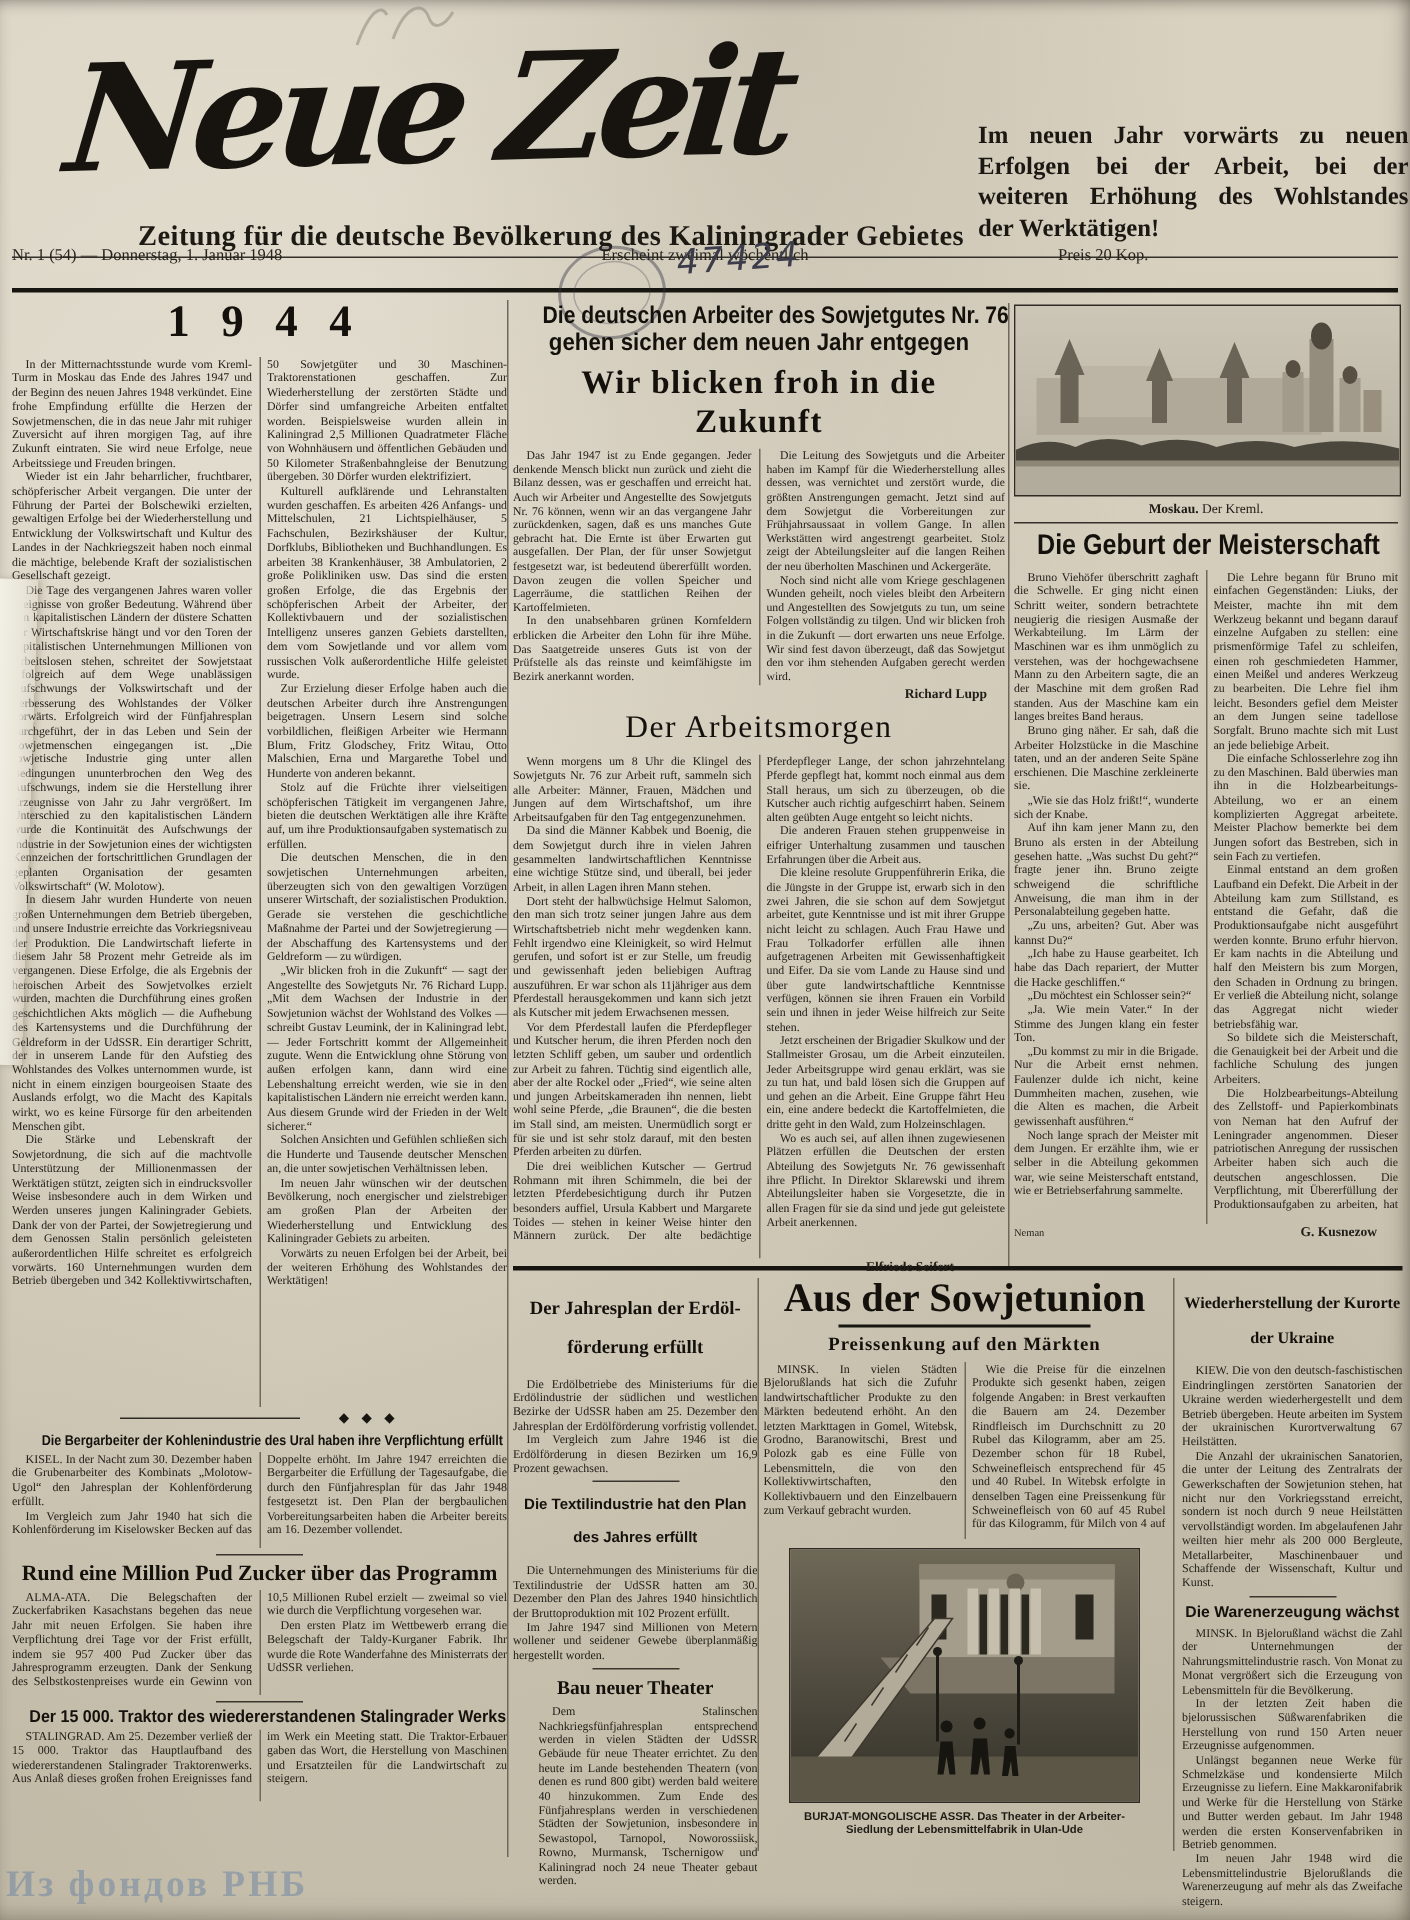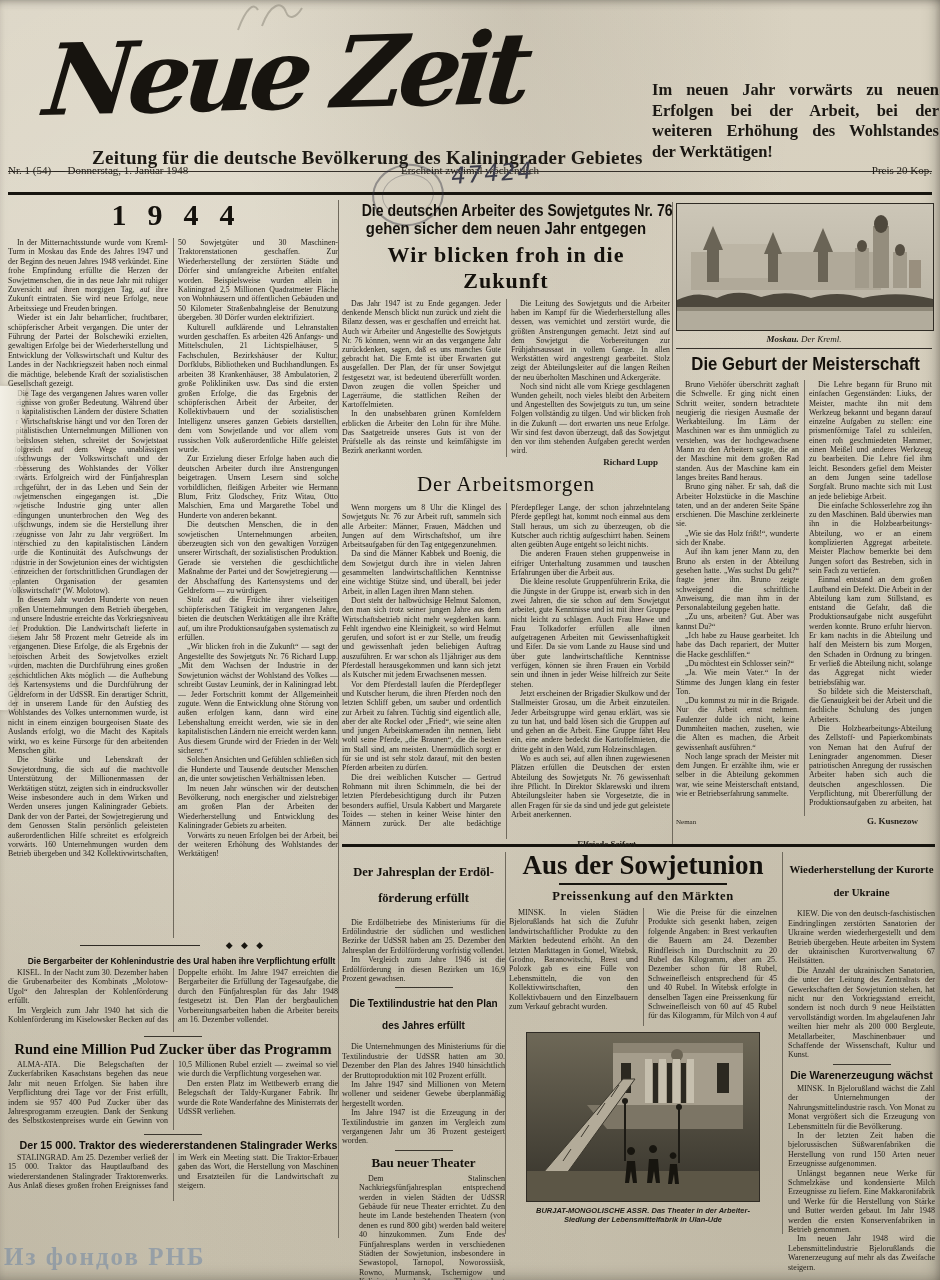--- a/index.html
+++ b/index.html
@@ -19,21 +19,21 @@
   .logo{left:46px;top:14px;width:620px;font-family:"DejaVu Serif",serif;font-style:italic;font-weight:bold;
         font-size:99px;letter-spacing:-7px;color:#17140f;transform:skewX(-7deg) rotate(-1.5deg);white-space:nowrap;}
   .slogan{left:652px;top:80px;width:287px;font-weight:bold;font-size:16.5px;line-height:20.5px;color:#1b1813;}
   .slogan p{margin:0;text-align:justify;text-align-last:justify;}
   .slogan p:last-child{text-align-last:left;}
   .subtitle{left:92px;top:147px;font-size:19px;font-weight:bold;color:#1d1a14;letter-spacing:.3px;}
   .rule-thin{height:1px;background:#35302a;}
   .rule-heavy{background:#17150f;}
   .dateline{left:8px;top:164px;width:924px;display:grid;grid-template-columns:1fr auto 1fr;font-size:11px;color:#26231d;}
   .dateline .dl-c{text-align:center;}
-  .dateline .dl-r{text-align:right;}
+  .dateline .dl-r{text-align:center;}
   .stamp{left:372px;top:164px;width:68px;height:58px;border:2px solid rgba(48,48,62,.42);border-radius:50%;transform:rotate(-9deg);}
   .stamp::after{content:"";position:absolute;inset:8px;border:1px solid rgba(48,48,62,.28);border-radius:50%;}
   .handnum{left:451px;top:160px;font-family:"DejaVu Sans",sans-serif;font-style:italic;font-size:23px;
            color:#3c3c4a;transform:rotate(-4deg);letter-spacing:2px;}
   .pencil{left:232px;top:0;opacity:.55;}
   
   .bt{font-size:8px;line-height:9.4px;text-align:justify;color:#23201a;overflow:hidden;}
   .bt p{margin:0;text-indent:9px;}
   .cols2{column-count:2;column-gap:10px;column-rule:1px solid #6f695c;}
   .sig{font-weight:bold;font-size:9px;text-align:right;}
@@ -43,21 +43,21 @@
   .diamond-row .bar{width:120px;height:1px;background:#2e2a24;}
   .diamond-row .dia{font-size:9px;letter-spacing:3px;color:#17150f;}
   
   .h1948{text-align:center;font-weight:bold;font-size:30px;letter-spacing:21px;padding-left:21px;color:#14110c;}
   .hl-sans{font-family:"Liberation Sans",sans-serif;font-weight:bold;text-align:center;color:#14110c;white-space:nowrap;}
   .hl-serif{font-weight:bold;text-align:center;color:#14110c;}
   .squeeze{transform:scaleX(.88);transform-origin:center;}
   .squeeze93{transform:scaleX(.93);transform-origin:center;}
   
   .photo{border:1px solid #2f2b24;display:block;}
-  .caption{font-size:9px;text-align:center;color:#1e1b15;font-style:italic;}
+  .caption{font-size:9px;text-align:center;color:#1e1b15;}
   .caption b{font-weight:bold;}
   .smallcap{font-size:7.5px;line-height:9px;font-weight:bold;font-family:"Liberation Sans",sans-serif;}
   .curl{left:-8px;top:386px;width:28px;height:324px;transform:rotate(2deg);
         background:linear-gradient(90deg,#f4f1e8,#e9e5d8 65%,rgba(233,229,216,0));
         box-shadow:2px 0 4px rgba(120,110,90,.35);}
   .watermark{left:4px;top:1243px;font-size:25px;letter-spacing:2px;color:rgba(62,104,160,.34);font-weight:bold;}
 </style>
 </head>
 <body>
 
@@ -94,22 +94,22 @@
   <div class="abs" style="left:8px;top:198px;width:330px;">
     <div class="h1948">1944</div>
     <div class="bt cols2" style="height:700px;margin-top:6px;font-size:7.9px;">
         <p>In der Mitternachtsstunde wurde vom Kreml-Turm in Moskau das Ende des Jahres 1947 und der Beginn des neuen Jahres 1948 verkündet. Eine frohe Empfindung erfüllte die Herzen der Sowjetmenschen, die in das neue Jahr mit ruhiger Zuversicht auf ihren morgigen Tag, auf ihre Zukunft eintraten. Sie wird neue Erfolge, neue Arbeitssiege und Freuden bringen.</p>
         <p>Wieder ist ein Jahr beharrlicher, fruchtbarer, schöpferischer Arbeit vergangen. Die unter der Führung der Partei der Bolschewiki erzielten, gewaltigen Erfolge bei der Wiederherstellung und Entwicklung der Volkswirtschaft und Kultur des Landes in der Nachkriegszeit haben noch einmal die mächtige, belebende Kraft der sozialistischen Gesellschaft gezeigt.</p>
         <p>Die Tage des vergangenen Jahres waren voller Ereignisse von großer Bedeutung. Während über den kapitalistischen Ländern der düstere Schatten der Wirtschaftskrise hängt und vor den Toren der kapitalistischen Unternehmungen Millionen von Arbeitslosen stehen, schreitet der Sowjetstaat erfolgreich auf dem Wege unablässigen Aufschwungs der Volkswirtschaft und der Verbesserung des Wohlstandes der Völker vorwärts. Erfolgreich wird der Fünfjahresplan durchgeführt, der in das Leben und Sein der Sowjetmenschen eingegangen ist. „Die sowjetische Industrie ging unter allen Bedingungen ununterbrochen den Weg des Aufschwungs, indem sie die Herstellung ihrer Erzeugnisse von Jahr zu Jahr vergrößert. Im Unterschied zu den kapitalistischen Ländern wurde die Kontinuität des Aufschwungs der Industrie in der Sowjetunion eines der wichtigsten Kennzeichen der fortschrittlichen Grundlagen der geplanten Organisation der gesamten Volkswirtschaft“ (W. Molotow).</p>
         <p>In diesem Jahr wurden Hunderte von neuen großen Unternehmungen dem Betrieb übergeben, und unsere Industrie erreichte das Vorkriegsniveau der Produktion. Die Landwirtschaft lieferte in diesem Jahr 58 Prozent mehr Getreide als im vergangenen. Diese Erfolge, die als Ergebnis der heroischen Arbeit des Sowjetvolkes erzielt wurden, machten die Durchführung eines großen geschichtlichen Akts möglich — die Aufhebung des Kartensystems und die Durchführung der Geldreform in der UdSSR. Ein derartiger Schritt, der in unserem Lande für den Aufstieg des Wohlstandes des Volkes unternommen wurde, ist nicht in einem einzigen bourgeoisen Staate des Auslands erfolgt, wo die Macht des Kapitals wirkt, wo es keine Fürsorge für den arbeitenden Menschen gibt.</p>
         <p>Die Stärke und Lebenskraft der Sowjetordnung, die sich auf die machtvolle Unterstützung der Millionenmassen der Werktätigen stützt, zeigten sich in eindrucksvoller Weise insbesondere auch in dem Wirken und Werden unseres jungen Kaliningrader Gebiets. Dank der von der Partei, der Sowjetregierung und dem Genossen Stalin persönlich geleisteten außerordentlichen Hilfe schreitet es erfolgreich vorwärts. 160 Unternehmungen wurden dem Betrieb übergeben und 342 Kollektivwirtschaften, 50 Sowjetgüter und 30 Maschinen-Traktorenstationen geschaffen. Zur Wiederherstellung der zerstörten Städte und Dörfer sind umfangreiche Arbeiten entfaltet worden. Beispielsweise wurden allein in Kaliningrad 2,5 Millionen Quadratmeter Fläche von Wohnhäusern und öffentlichen Gebäuden und 50 Kilometer Straßenbahngleise der Benutzung übergeben. 30 Dörfer wurden elektrifiziert.</p>
         <p>Kulturell aufklärende und Lehranstalten wurden geschaffen. Es arbeiten 426 Anfangs- und Mittelschulen, 21 Lichtspielhäuser, 5 Fachschulen, Bezirkshäuser der Kultur, Dorfklubs, Bibliotheken und Buchhandlungen. Es arbeiten 38 Krankenhäuser, 38 Ambulatorien, 2 große Polikliniken usw. Das sind die ersten großen Erfolge, die das Ergebnis der schöpferischen Arbeit der Arbeiter, der Kollektivbauern und der sozialistischen Intelligenz unseres ganzen Gebiets darstellten, dem vom Sowjetlande und vor allem vom russischen Volk außerordentliche Hilfe geleistet wurde.</p>
         <p>Zur Erzielung dieser Erfolge haben auch die deutschen Arbeiter durch ihre Anstrengungen beigetragen. Unsern Lesern sind solche vorbildlichen, fleißigen Arbeiter wie Hermann Blum, Fritz Glodschey, Fritz Witau, Otto Malschien, Erna und Margarethe Tobel und Hunderte von anderen bekannt.</p>
+        <p>Stolz auf die Früchte ihrer vielseitigen schöpferischen Tätigkeit im vergangenen Jahre, bieten die deutschen Werktätigen alle ihre Kräfte auf, um ihre Produktionsaufgaben systematisch zu erfüllen.</p>
         <p>Die deutschen Menschen, die in den sowjetischen Unternehmungen arbeiten, überzeugten sich von den gewaltigen Vorzügen unserer Wirtschaft, der sozialistischen Produktion. Gerade sie verstehen die geschichtliche Maßnahme der Partei und der Sowjetregierung — der Abschaffung des Kartensystems und der Geldreform — zu würdigen.</p>
-        <p>Stolz auf die Früchte ihrer vielseitigen schöpferischen Tätigkeit im vergangenen Jahre, bieten die deutschen Werktätigen alle ihre Kräfte auf, um ihre Produktionsaufgaben systematisch zu erfüllen.</p>
         <p>„Wir blicken froh in die Zukunft“ — sagt der Angestellte des Sowjetguts Nr. 76 Richard Lupp. „Mit dem Wachsen der Industrie in der Sowjetunion wächst der Wohlstand des Volkes — schreibt Gustav Leumink, der in Kaliningrad lebt. — Jeder Fortschritt kommt der Allgemeinheit zugute. Wenn die Entwicklung ohne Störung von außen erfolgen kann, dann wird eine Lebenshaltung erreicht werden, wie sie in den kapitalistischen Ländern nie erreicht werden kann. Aus diesem Grunde wird der Frieden in der Welt sicherer.“</p>
         <p>Solchen Ansichten und Gefühlen schließen sich die Hunderte und Tausende deutscher Menschen an, die unter sowjetischen Verhältnissen leben.</p>
         <p>Im neuen Jahr wünschen wir der deutschen Bevölkerung, noch energischer und zielstrebiger am großen Plan der Arbeiten der Wiederherstellung und Entwicklung des Kaliningrader Gebiets zu arbeiten.</p>
         <p>Vorwärts zu neuen Erfolgen bei der Arbeit, bei der weiteren Erhöhung des Wohlstandes der Werktätigen!</p>
       </div>
     <div class="diamond-row">
       <span class="bar"></span>
         <span class="dia">◆ ◆ ◆</span>
     </div>
     <div class="hl-sans squeeze" style="font-size:9.5px;margin:3px 0 2px;">Die Bergarbeiter der Kohlenindustrie des Ural haben ihre Verpflichtung erfüllt</div>
@@ -226,21 +226,20 @@
         <p>Im Vergleich zum Jahre 1946 ist die Erdölförderung in diesen Bezirken um 16,9 Prozent gewachsen.</p>
       </div>
     <div class="divrule"></div>
     <div class="hl-sans" style="font-size:10px;white-space:normal;line-height:12px;transform:none;">
         <p>Die Textilindustrie hat den Plan</p>
         <p>des Jahres erfüllt</p>
       </div>
     <div class="bt" style="margin-top:3px;">
         <p>Die Unternehmungen des Ministeriums für die Textilindustrie der UdSSR hatten am 30. Dezember den Plan des Jahres 1940 hinsichtlich der Bruttoproduktion mit 102 Prozent erfüllt.</p>
         <p>Im Jahre 1947 sind Millionen von Metern wollener und seidener Gewebe überplanmäßig hergestellt worden.</p>
-        <p>Im Jahre 1947 ist die Erzeugung in der Textilindustrie im ganzen im Vergleich zum vergangenen Jahr um 36 Prozent gesteigert worden.</p>
       </div>
     <div class="divrule"></div>
     <div class="hl-serif" style="font-size:13px;">Bau neuer Theater</div>
     <div class="bt" style="margin-top:3px;margin-left:17px;">
         <p>Dem Stalinschen Nachkriegsfünfjahresplan entsprechend werden in vielen Städten der UdSSR Gebäude für neue Theater errichtet. Zu den heute im Lande bestehenden Theatern (von denen es rund 800 gibt) werden bald weitere 40 hinzukommen. Zum Ende des Fünfjahresplans werden in verschiedenen Städten der Sowjetunion, insbesondere in Sewastopol, Tarnopol, Noworossiisk, Rowno, Murmansk, Tschernigow und Kaliningrad noch 24 neue Theater gebaut werden.</p>
       </div>
   </div>
 
   <div class="abs" style="left:509px;top:850px;width:268px;">
     <div class="hl-serif" style="font-size:27px;font-weight:600;">Aus der Sowjetunion</div>

